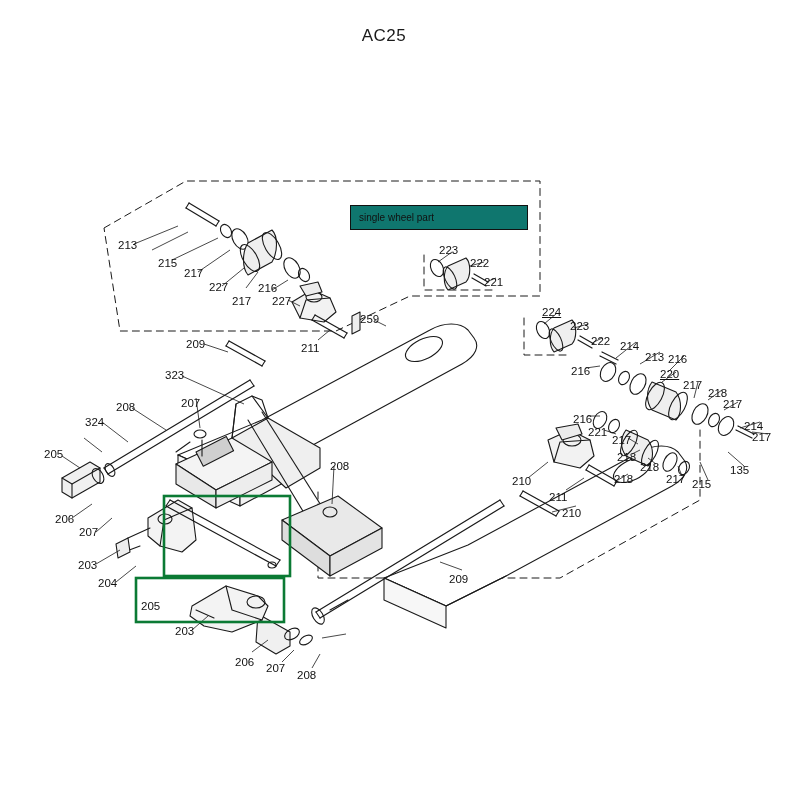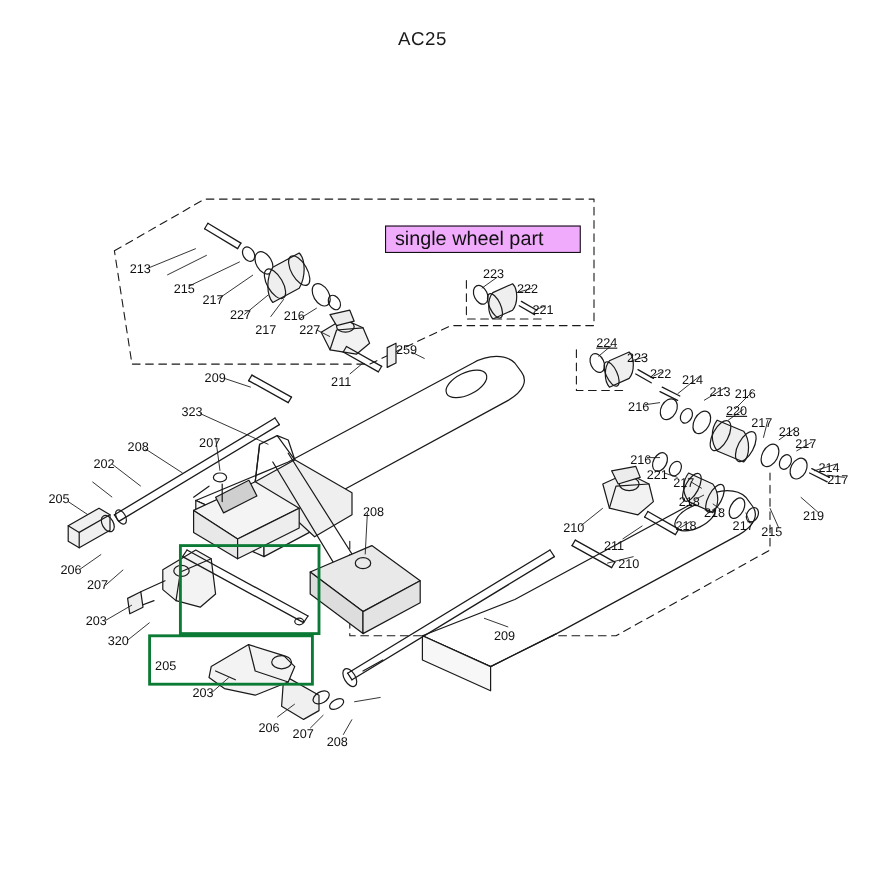--- a/index.html
+++ b/index.html
@@ -41,23 +41,23 @@
     white-space: nowrap;
     line-height: 1;
   }
   #single-wheel-label {
     position: absolute;
     left: 350px;
     top: 205px;
     width: 178px;
     height: 25px;
     border: 1.3px solid #111111;
-    background: #f0abfc;
+    background: #0f766e;
     box-sizing: border-box;
-    font-size: 18px;
+    font-size: 10px;
     color: #111111;
     display: flex;
     align-items: center;
     padding-left: 8px;
   }
 </style>
 </head>
 <body>
 
 <div id="page">
@@ -326,48 +326,48 @@
 
   <div class="callout" style="left:620px; top:341px;">214</div>
   <div class="callout" style="left:645px; top:352px;">213</div>
   <div class="callout" style="left:668px; top:354px;">216</div>
   <div class="callout" style="left:660px; top:369px;text-decoration:underline;">220</div>
   <div class="callout" style="left:683px; top:380px;">217</div>
   <div class="callout" style="left:708px; top:388px;">218</div>
   <div class="callout" style="left:723px; top:399px;">217</div>
   <div class="callout" style="left:744px; top:421px;">214</div>
   <div class="callout" style="left:752px; top:432px;">217</div>
-  <div class="callout" style="left:730px; top:465px;">219</div>
+  <div class="callout" style="left:730px; top:465px;">135</div>
 
   <div class="callout" style="left:571px; top:366px;">216</div>
   <div class="callout" style="left:573px; top:414px;">216</div>
   <div class="callout" style="left:588px; top:427px;">221</div>
   <div class="callout" style="left:612px; top:435px;">217</div>
   <div class="callout" style="left:617px; top:452px;">218</div>
   <div class="callout" style="left:640px; top:462px;">218</div>
   <div class="callout" style="left:666px; top:474px;">217</div>
   <div class="callout" style="left:692px; top:479px;">215</div>
 
   <div class="callout" style="left:512px; top:476px;">210</div>
   <div class="callout" style="left:549px; top:492px;">211</div>
   <div class="callout" style="left:614px; top:474px;">218</div>
   <div class="callout" style="left:562px; top:508px;">210</div>
   <div class="callout" style="left:449px; top:574px;">209</div>
 
   <div class="callout" style="left:186px; top:339px;">209</div>
   <div class="callout" style="left:165px; top:370px;">323</div>
   <div class="callout" style="left:116px; top:402px;">208</div>
   <div class="callout" style="left:181px; top:398px;">207</div>
-  <div class="callout" style="left:85px;  top:417px;">202</div>
+  <div class="callout" style="left:85px;  top:417px;">324</div>
   <div class="callout" style="left:66px;  top:432px;"></div>
   <div class="callout" style="left:44px;  top:449px;">205</div>
   <div class="callout" style="left:55px;  top:514px;">206</div>
   <div class="callout" style="left:79px;  top:527px;">207</div>
   <div class="callout" style="left:78px;  top:560px;">203</div>
-  <div class="callout" style="left:98px;  top:578px;">320</div>
+  <div class="callout" style="left:98px;  top:578px;">204</div>
   <div class="callout" style="left:141px; top:601px;">205</div>
   <div class="callout" style="left:175px; top:626px;">203</div>
   <div class="callout" style="left:330px; top:461px;">208</div>
   <div class="callout" style="left:235px; top:657px;">206</div>
   <div class="callout" style="left:266px; top:663px;">207</div>
   <div class="callout" style="left:297px; top:670px;">208</div>
   <div class="callout" style="left:348px; top:638px;"></div>
 
 </div>
 

